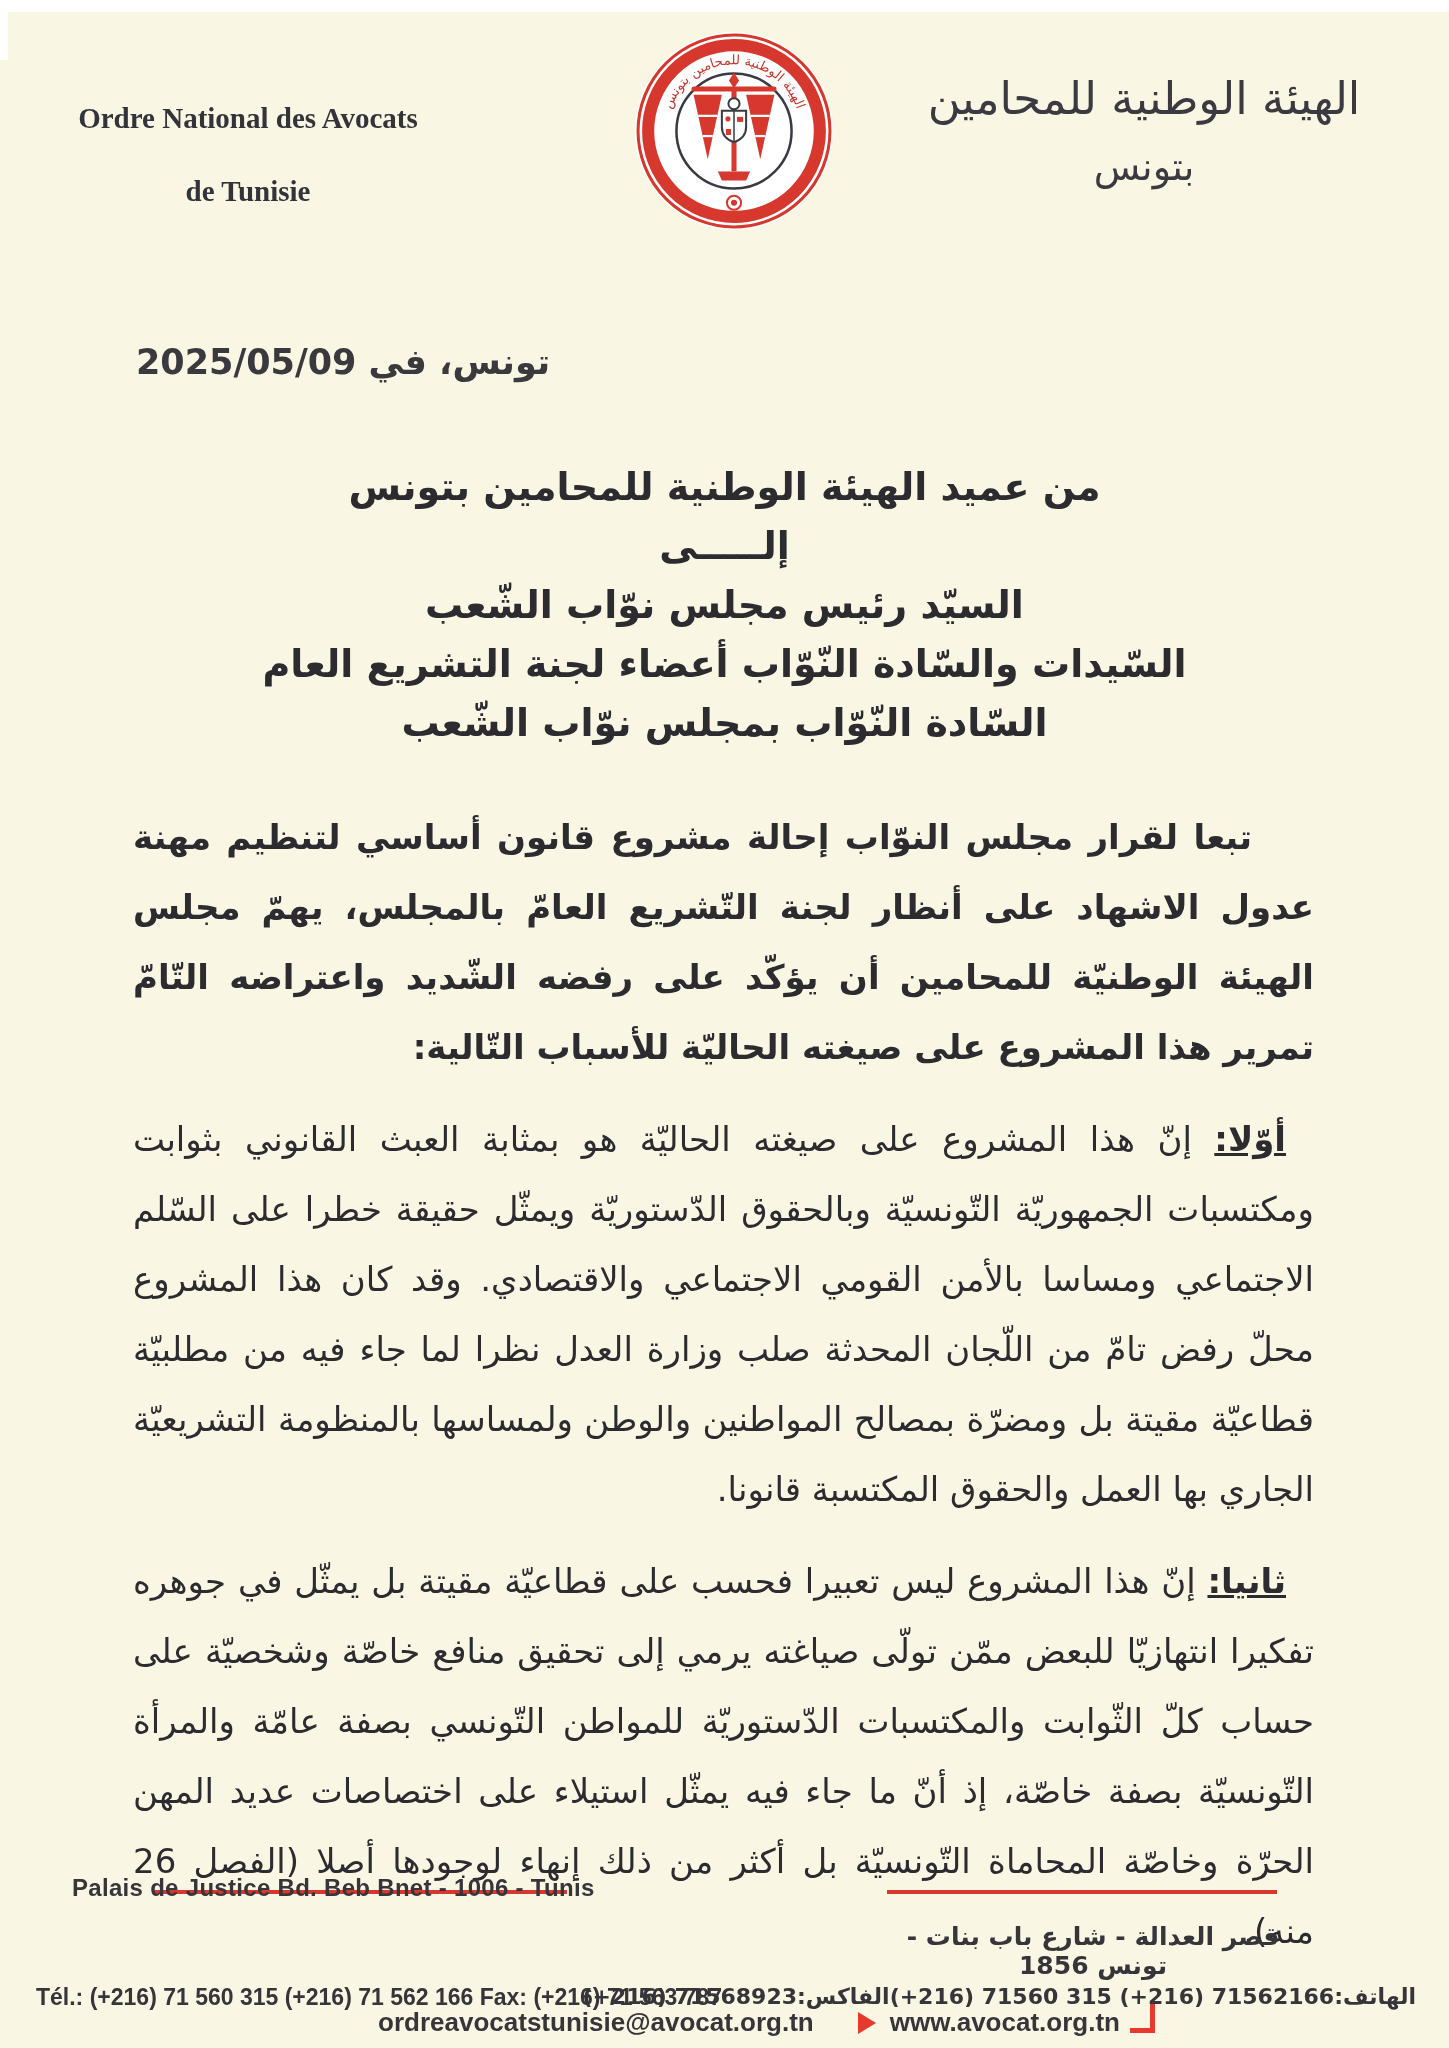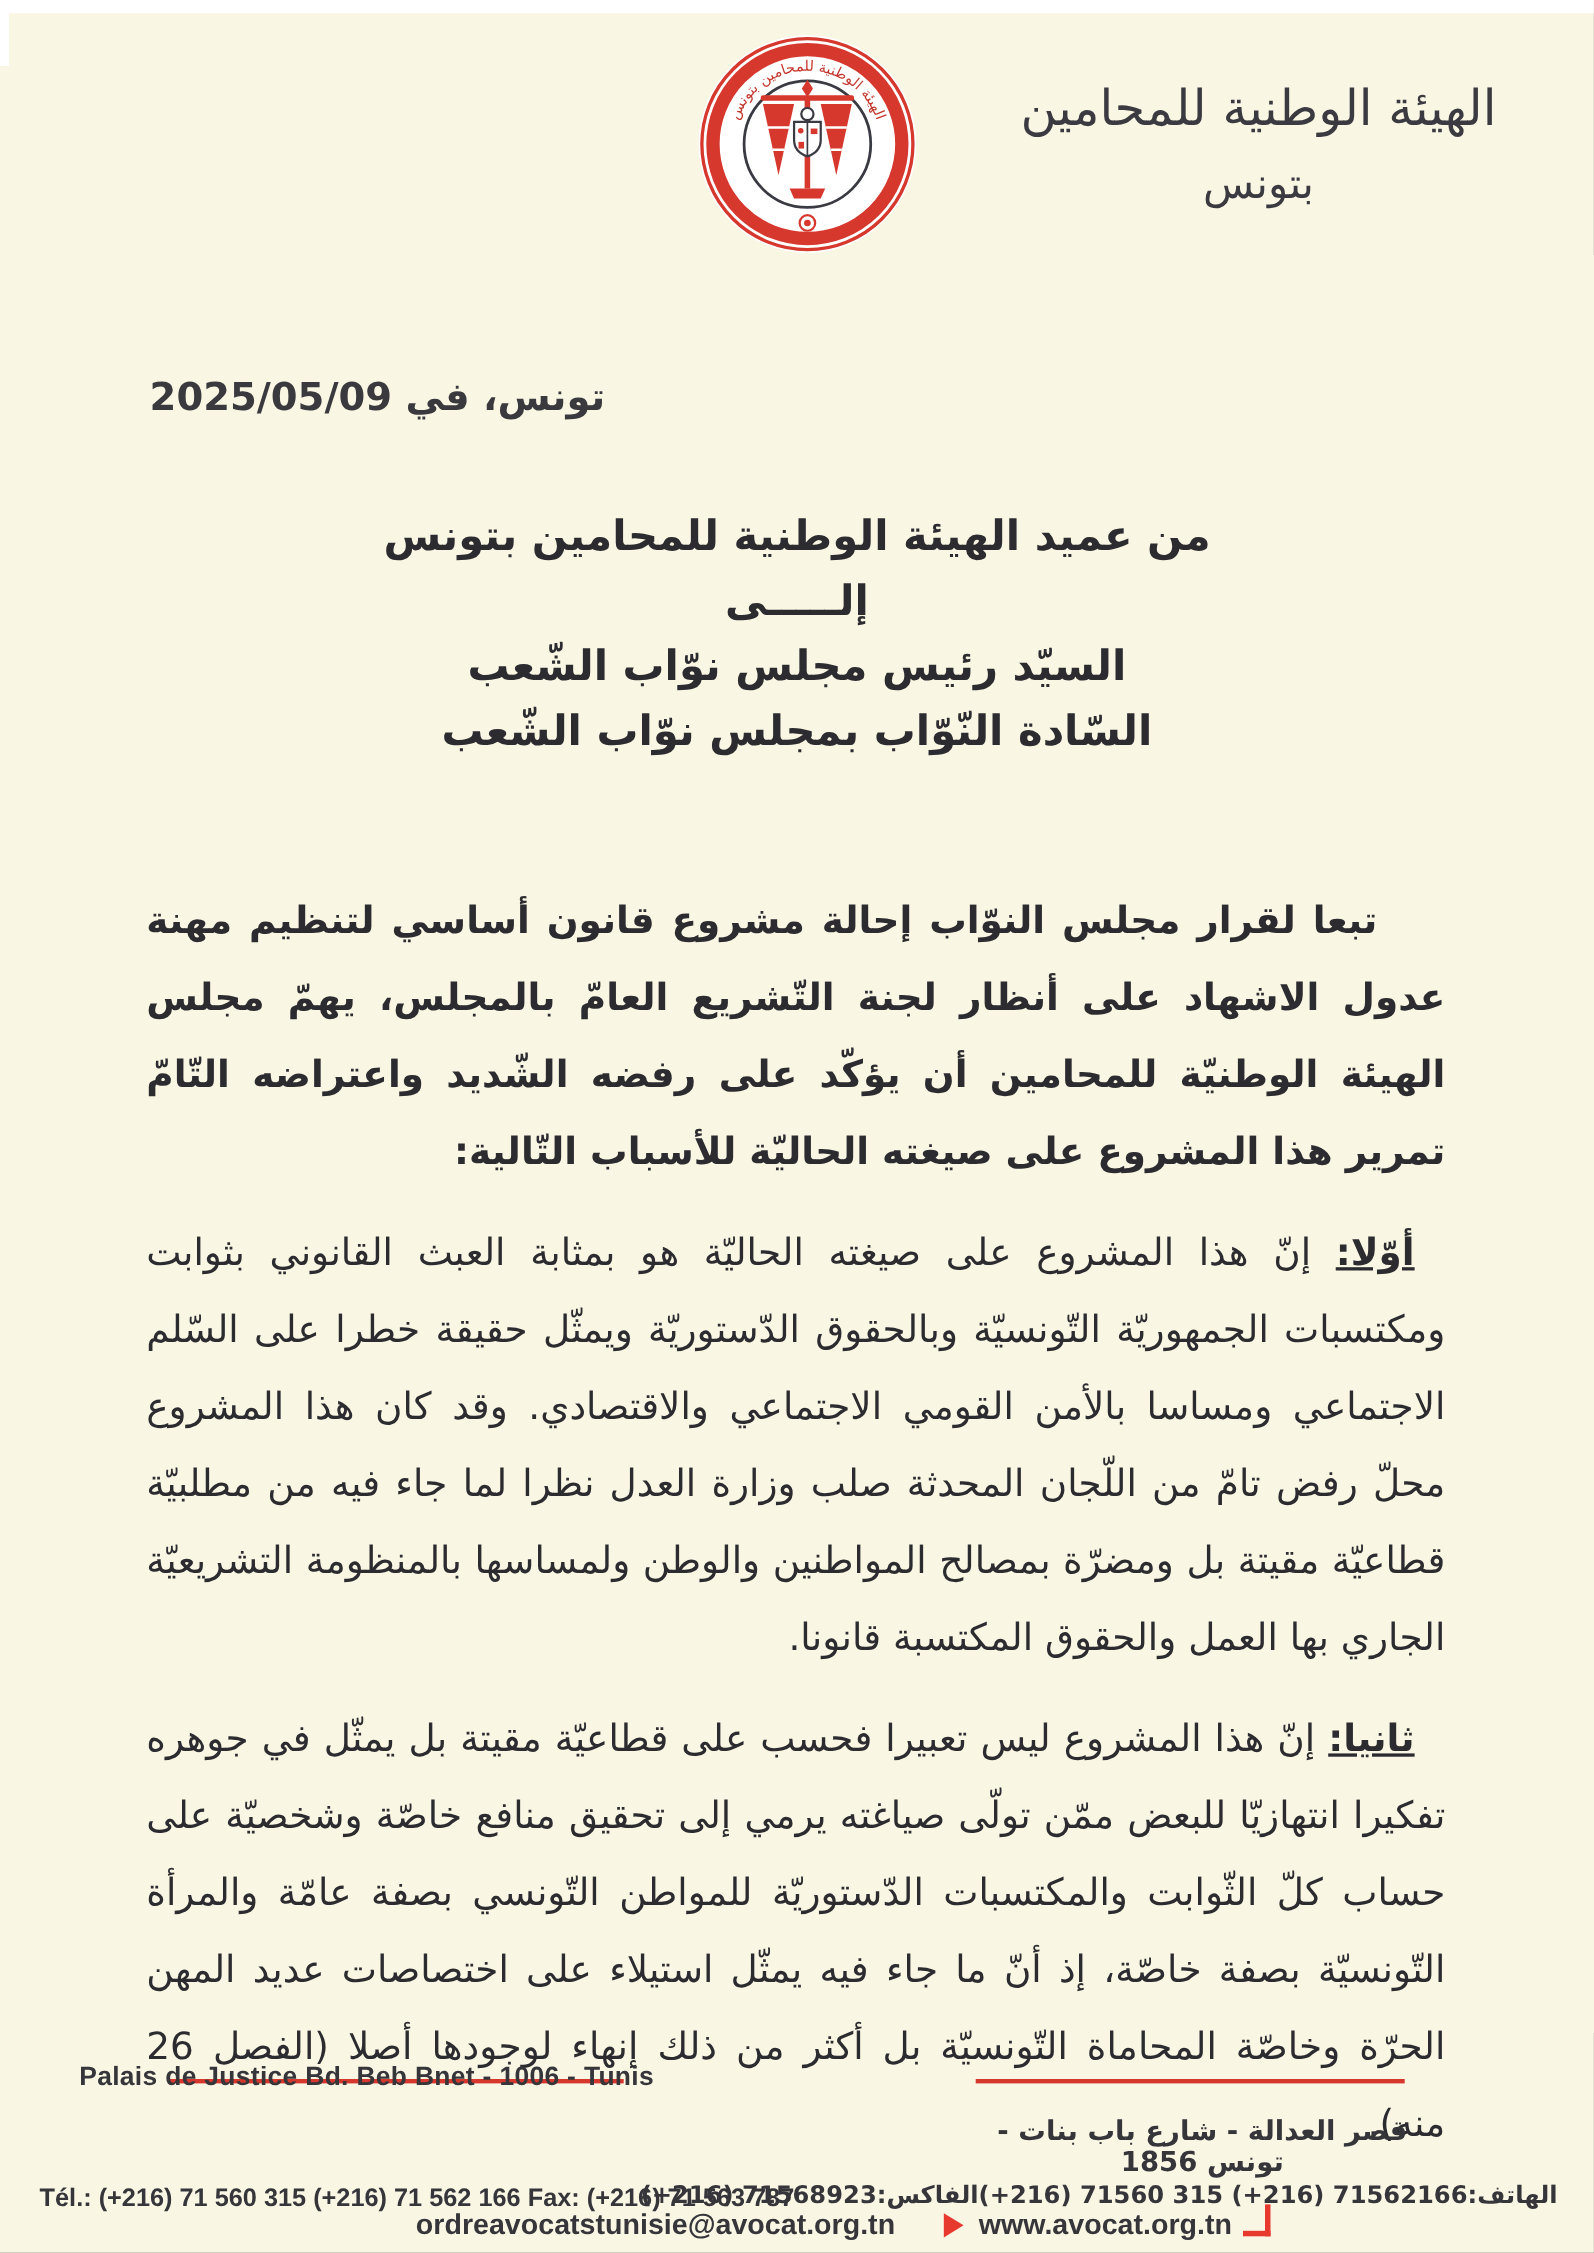--- a/index.html
+++ b/index.html
@@ -101,20 +101,24 @@
   }
 </style>
 </head>
 <body>
 
 <div class="page">
 
   <div class="scan-edge-top"></div>
   <div class="scan-edge-left"></div>
 
+  <div class="org-fr">
+    <div class="l1">Ordre National des Avocats</div>
+    <div class="l2">de Tunisie</div>
+  </div>
 
   <div class="logo">
     <svg viewBox="0 0 200 200" width="202" height="202">
       <circle cx="100" cy="100" r="98" fill="#ffffff"></circle>
       <circle cx="100" cy="100" r="95" fill="none" stroke="#d6382e" stroke-width="3"></circle>
       <circle cx="100" cy="100" r="85" fill="none" stroke="#d6382e" stroke-width="12"></circle>
       <circle cx="100" cy="100" r="57" fill="#ffffff" stroke="#3a3a43" stroke-width="2.5"></circle>
       <path id="seal-arc" d="M 34 100 A 66 66 0 1 1 166 100" fill="none"></path>
       <text font-size="13" fill="#c4372c" font-family="DejaVu Sans, sans-serif">
         <textPath href="#seal-arc" startOffset="50%" text-anchor="middle">الهيئة الوطنية للمحامين بتونس</textPath>
@@ -155,20 +159,21 @@
     <div class="l1">الهيئة الوطنية للمحامين</div>
     <div class="l2">بتونس</div>
   </div>
 
   <div class="date-line">تونس، في 2025/05/09</div>
 
   <div class="recipient">
     <div>من عميد الهيئة الوطنية للمحامين بتونس</div>
     <div>إلـــــى</div>
     <div>السيّد رئيس مجلس نوّاب الشّعب</div>
+    <div>السّيدات والسّادة النّوّاب أعضاء لجنة التشريع العام</div>
     <div>السّادة النّوّاب بمجلس نوّاب الشّعب</div>
   </div>
 
   <div class="body-text">
     <p class="intro">تبعا لقرار مجلس النوّاب إحالة مشروع قانون أساسي لتنظيم مهنة عدول الاشهاد على أنظار لجنة التّشريع العامّ بالمجلس، يهمّ مجلس الهيئة الوطنيّة للمحامين أن يؤكّد على رفضه الشّديد واعتراضه التّامّ تمرير هذا المشروع على صيغته الحاليّة للأسباب التّالية:</p>
     <p class="numbered"><span class="sec-label">أوّلا:</span><span> إنّ هذا المشروع على صيغته الحاليّة هو بمثابة العبث القانوني بثوابت ومكتسبات الجمهوريّة التّونسيّة وبالحقوق الدّستوريّة ويمثّل حقيقة خطرا على السّلم الاجتماعي ومساسا بالأمن القومي الاجتماعي والاقتصادي. وقد كان هذا المشروع محلّ رفض تامّ من اللّجان المحدثة صلب وزارة العدل نظرا لما جاء فيه من مطلبيّة قطاعيّة مقيتة بل ومضرّة بمصالح المواطنين والوطن ولمساسها بالمنظومة التشريعيّة الجاري بها العمل والحقوق المكتسبة قانونا.</span></p>
     <p class="numbered"><span class="sec-label">ثانيا:</span><span> إنّ هذا المشروع ليس تعبيرا فحسب على قطاعيّة مقيتة بل يمثّل في جوهره تفكيرا انتهازيّا للبعض ممّن تولّى صياغته يرمي إلى تحقيق منافع خاصّة وشخصيّة على حساب كلّ الثّوابت والمكتسبات الدّستوريّة للمواطن التّونسي بصفة عامّة والمرأة التّونسيّة بصفة خاصّة، إذ أنّ ما جاء فيه يمثّل استيلاء على اختصاصات عديد المهن الحرّة وخاصّة المحاماة التّونسيّة بل أكثر من ذلك إنهاء لوجودها أصلا (الفصل 26 منه).</span></p>
   </div>
 
   <div class="rule rule-left"></div>

